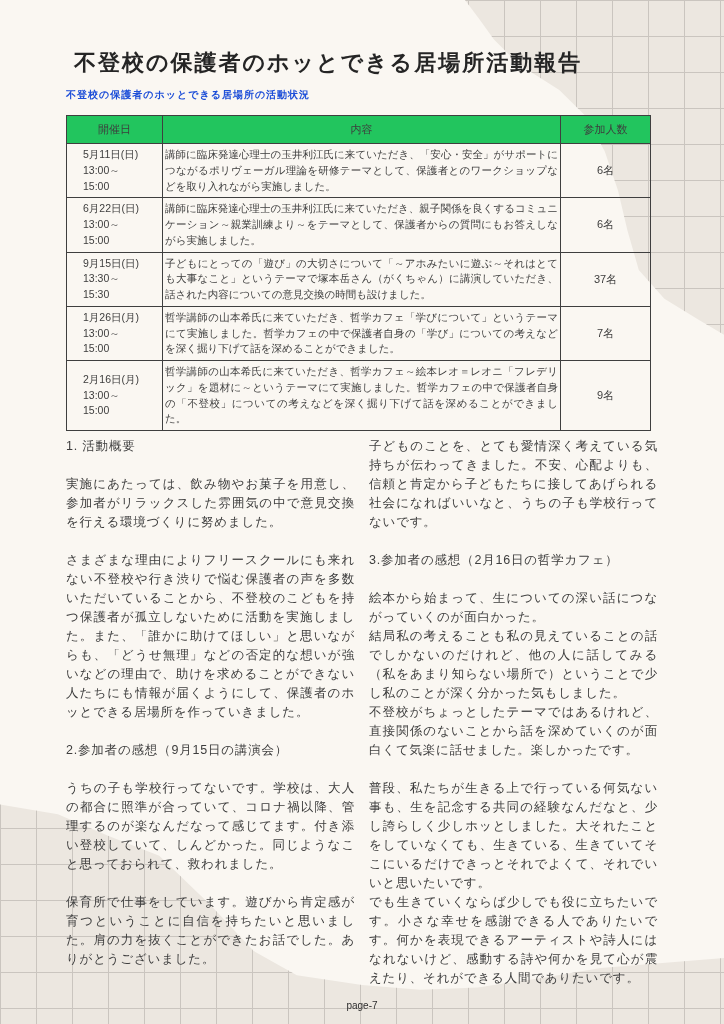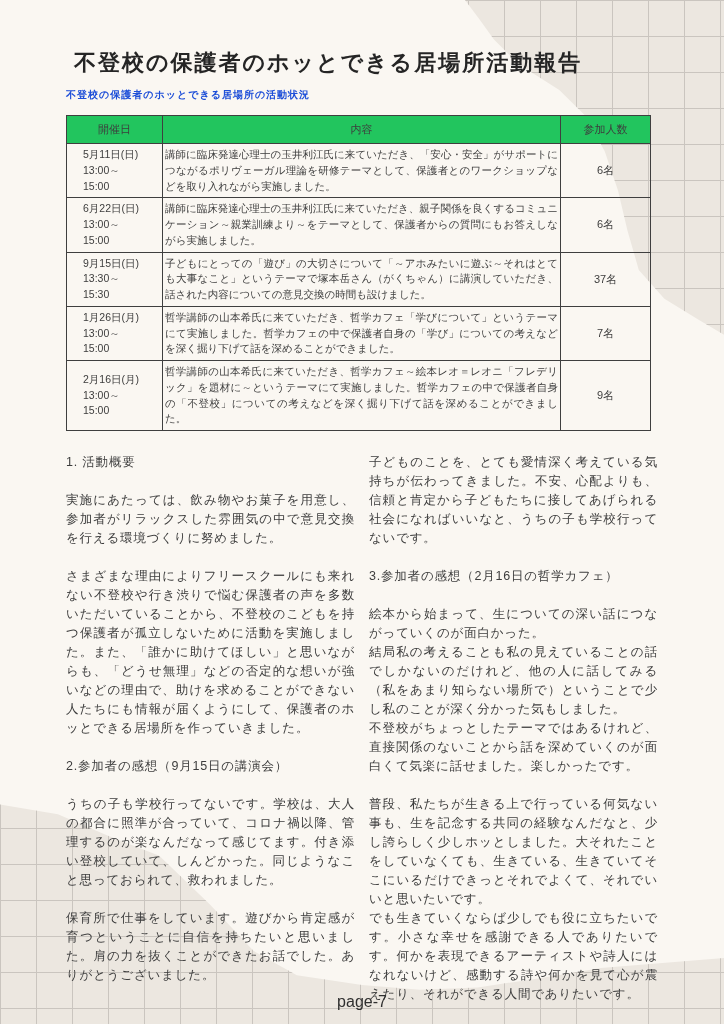--- a/index.html
+++ b/index.html
@@ -76,35 +76,35 @@
     padding:3px 2px;
     text-align:justify;
   }
   td.count{
     font-size:11px;
     text-align:center;
   }
   .columns{
     display:flex;
     gap:14px;
-    margin-top:22px;
+    margin-top:6px;
   }
   .col{
     width:292px;
     font-size:12.5px;
     line-height:19px;
     letter-spacing:0.8px;
     text-align:justify;
   }
   .col p{margin:0 0 19px 0;white-space:pre-line;}
   .page-footer{
     position:absolute;
     left:0;bottom:13px;width:100%;
     text-align:center;
-    font-size:16px;color:#2F2F2F;
+    font-size:10px;color:#2F2F2F;
     z-index:1;
     margin-top:43px;
   }
 </style>
 </head>
 <body>
 
 <div class="grid-patch grid-top-right"></div>
 <div class="grid-patch grid-bottom"></div>
 

